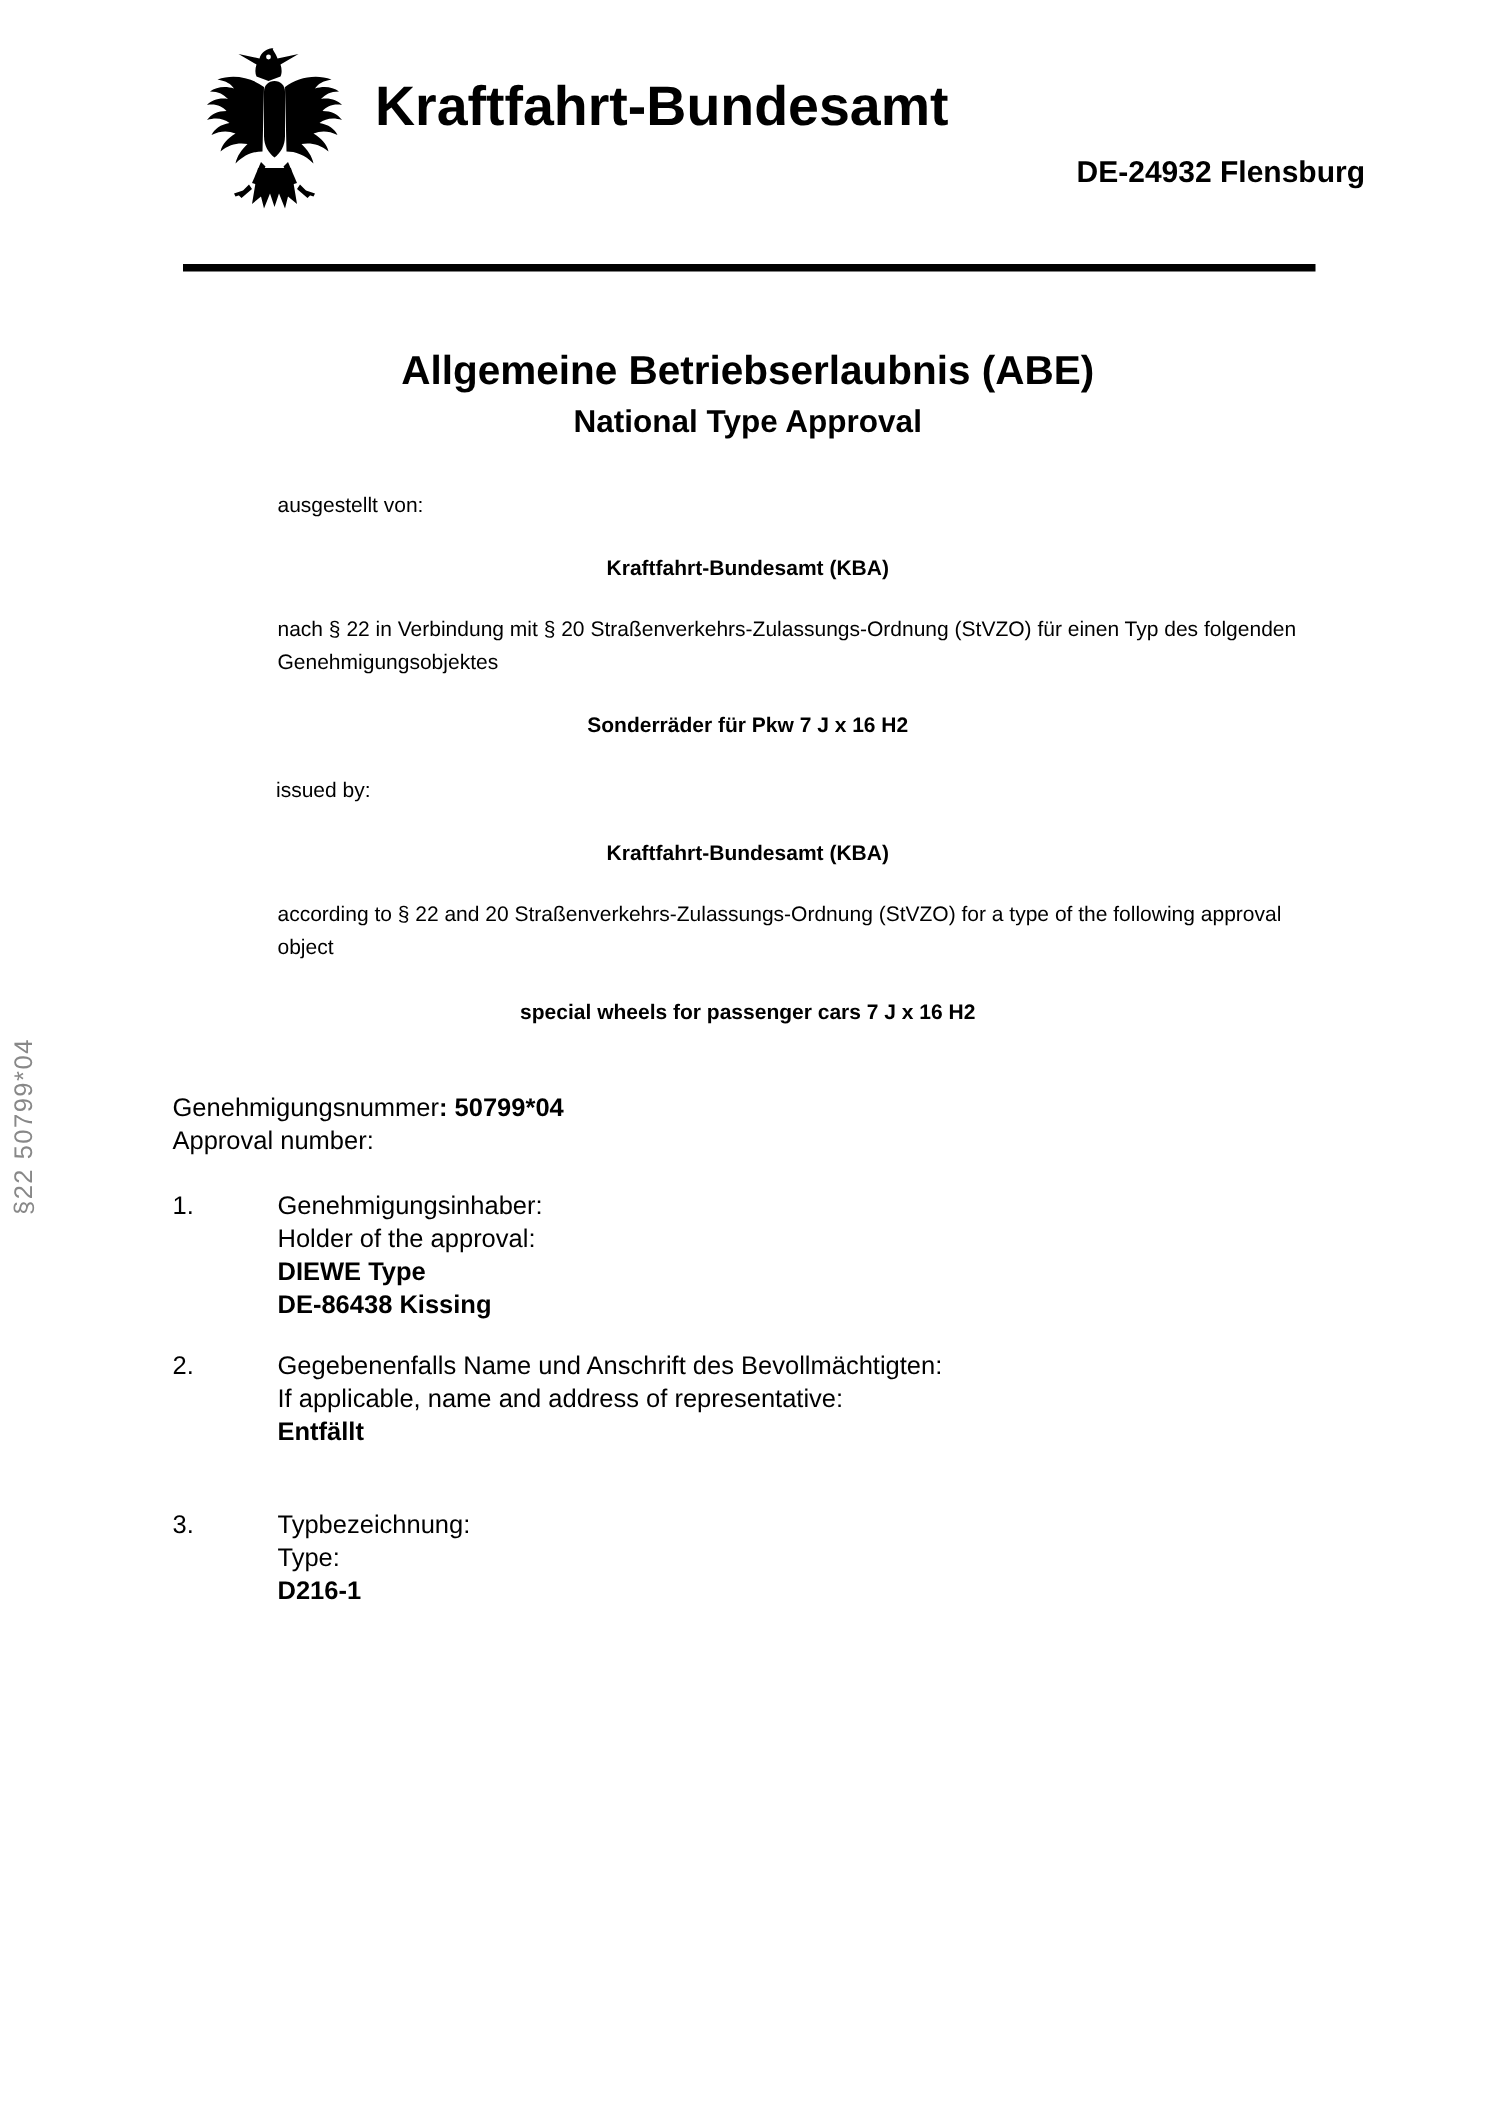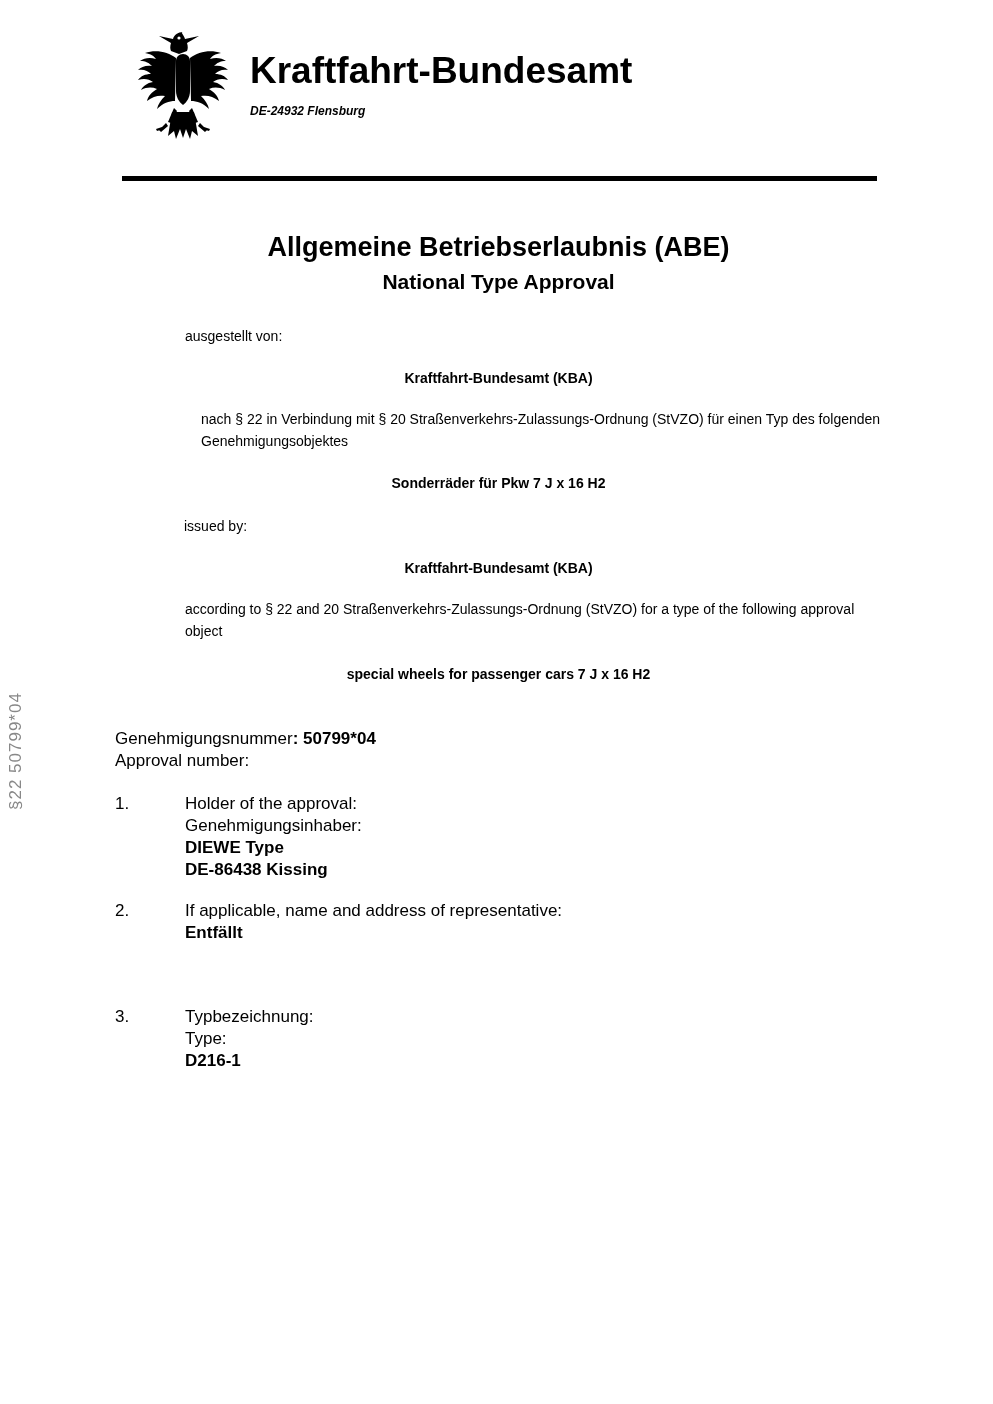--- a/index.html
+++ b/index.html
@@ -62,24 +62,23 @@
     text-align: left;
     font-size: 37px;
     font-weight: bold;
     letter-spacing: 0px;
   }
   .org-sub {
     position: absolute;
     left: 250px;
     top: 104px;
     width: 660px;
-    text-align: left;
-    font-size: 12px;
-    font-weight: bold;
-    font-style: italic;
+    text-align: right;
+    font-size: 20px;
+    font-weight: bold;
   }
   .rule {
     position: absolute;
     left: 122px;
     top: 176px;
     width: 755px;
     height: 5px;
     background: #000000;
   }
 
@@ -108,21 +107,21 @@
     font-size: 14px;
     line-height: 22px;
   }
   .center {
     text-align: center;
   }
   .bold { font-weight: bold; }
 
   .l-issued-de { left: 185px; top: 325px; width: 700px; }
   .c-kba-de    { left: 120px; top: 367px; width: 757px; }
-  .p-para-de   { left: 185px; top: 408px; width: 690px; margin-left: 16px; }
+  .p-para-de   { left: 185px; top: 408px; width: 690px; }
   .c-object-de { left: 120px; top: 472px; width: 757px; }
   .l-issued-en { left: 184px; top: 515px; width: 700px; }
   .c-kba-en    { left: 120px; top: 557px; width: 757px; }
   .p-para-en   { left: 185px; top: 598px; width: 700px; }
   .c-object-en { left: 120px; top: 663px; width: 757px; }
 
   .approval-block {
     position: absolute;
     left: 115px;
     top: 728px;
@@ -205,30 +204,31 @@
   <div class="approval-block">
     <div>
       <span>Genehmigungsnummer</span><span class="bold">: </span><span class="bold">50799*04</span>
     </div>
     <div>Approval number:</div>
   </div>
 
   <div class="item item1">
     <div class="num">1.</div>
     <div class="body">
+      <div>Genehmigungsinhaber:</div>
       <div>Holder of the approval:</div>
-      <div>Genehmigungsinhaber:</div>
       <div class="bold">DIEWE Type</div>
       <div class="bold">DE-86438 Kissing</div>
     </div>
   </div>
 
   <div class="item item2">
     <div class="num">2.</div>
     <div class="body">
+      <div>Gegebenenfalls Name und Anschrift des Bevollmächtigten:</div>
       <div>If applicable, name and address of  representative:</div>
       <div class="bold">Entfällt</div>
     </div>
   </div>
 
   <div class="item item3">
     <div class="num">3.</div>
     <div class="body">
       <div>Typbezeichnung:</div>
       <div>Type:</div>

